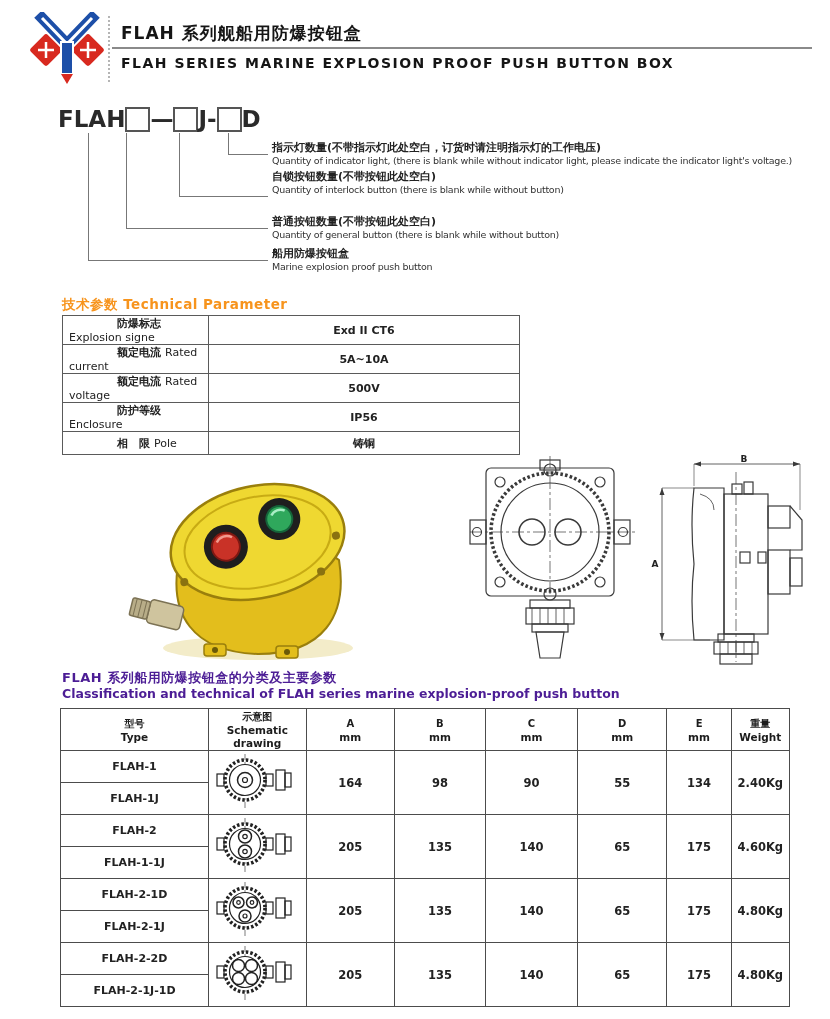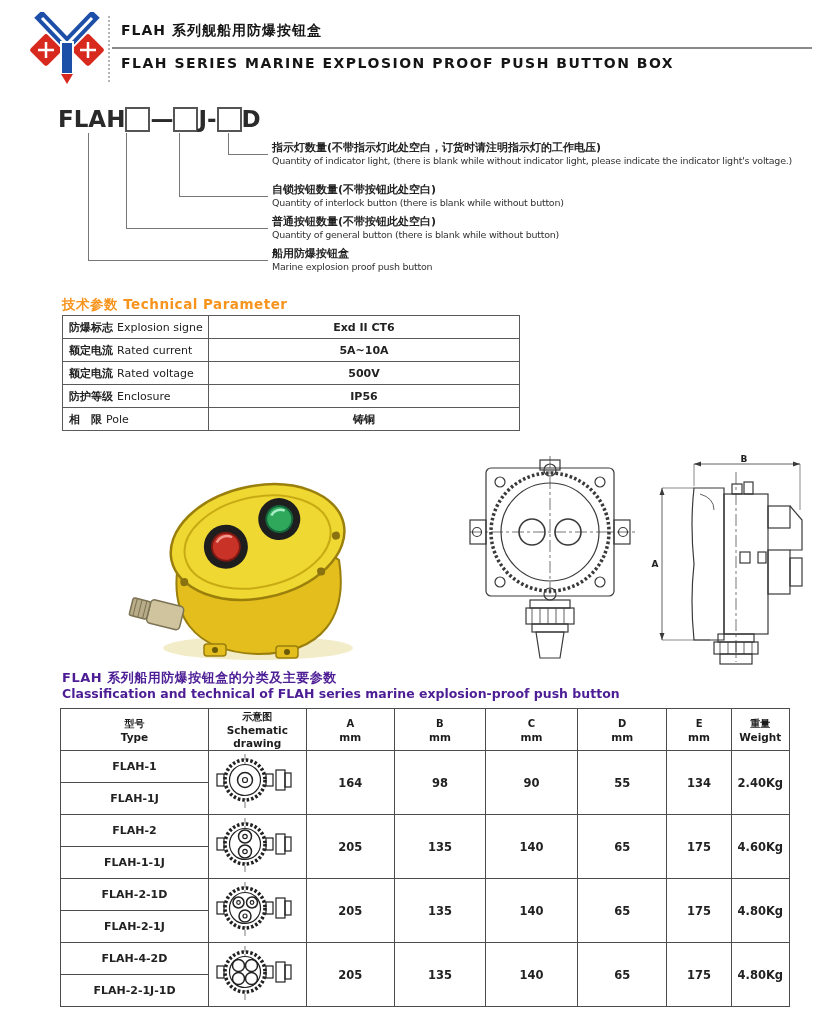--- a/index.html
+++ b/index.html
@@ -5,42 +5,42 @@
   * { margin:0; padding:0; box-sizing:border-box; }
   body { background:#e8e8e8; font-family:"DejaVu Sans", sans-serif; }
   .page {
     position:relative; width:830px; height:1019px; margin:0 auto;
     background:#ffffff; overflow:hidden; color:#1c1c1c;
   }
 
   
   .logo { position:absolute; left:30px; top:12px; width:74px; height:74px; }
   .header-sep { position:absolute; left:108px; top:16px; height:66px; border-left:2px dotted #b5b5b5; }
-  .title-zh { position:absolute; left:121px; top:22px; font-size:14px; font-weight:bold; letter-spacing:1px; color:#151515;text-align:center; }
+  .title-zh { position:absolute; left:121px; top:22px; font-size:17px; font-weight:bold; letter-spacing:1px; color:#151515;text-align:center; }
   .title-rule { position:absolute; left:112px; top:47px; width:700px; border-top:2px solid #8a8a8a; }
   .title-en { position:absolute; left:121px; top:55px; font-size:14px; font-weight:bold; letter-spacing:1.5px; color:#151515; }
 
   
   .model-row { position:absolute; left:58px; top:106px; display:flex; align-items:center; 
                font-size:23px; font-weight:bold; color:#2a2a2a; }
   .model-box { width:25px; height:25px; border:2px solid #555; background:#fff; }
   .conn { position:absolute; background:#777; }
   .conn.v { width:1px; }
   .conn.h { height:1px; }
   .ann { position:absolute; left:272px; width:556px; }
   .ann-zh { font-size:11px; font-weight:600; line-height:13px; color:#222; white-space:nowrap; }
   .ann-en { font-size:9.5px; line-height:13px; color:#333; letter-spacing:-0.25px; white-space:nowrap; }
 
   
   .tp-heading { position:absolute; left:62px; top:296px; font-size:13.5px; font-weight:bold;
                 color:#F7941D; letter-spacing:0.5px; }
   .tp-table { position:absolute; left:62px; top:315px; width:458px; border-collapse:collapse; }
   .tp-table td { border:1px solid #5a5a5a; height:23px; font-size:11px; color:#222; }
   .tp-table td.lbl { width:146px; padding-left:6px; }
-  .tp-table td.lbl .zh { font-weight:600; margin-right:4px; }
+  .tp-table td.lbl .zh { font-weight:600; margin-right:4px;margin-left:48px; }
   .tp-table td.val { text-align:center; font-weight:600; }
 
   
   .fig { position:absolute; }
   .fig-photo  { left:108px; top:456px; }
   .fig-front  { left:466px; top:454px; }
   .fig-side   { left:648px; top:454px; }
 
   
   .cls-heading { position:absolute; left:62px; top:670px; color:#4c1d95; font-weight:bold; }
@@ -93,21 +93,21 @@
   <div class="conn h" style="left:126px; top:228px; width:142px;"></div>
   <div class="conn v" style="left:179px; top:133px; height:63px;"></div>
   <div class="conn h" style="left:179px; top:196px; width:89px;"></div>
   <div class="conn v" style="left:228px; top:133px; height:21px;"></div>
   <div class="conn h" style="left:228px; top:154px; width:40px;"></div>
 
   <div class="ann" style="top:141px">
     <div class="ann-zh">指示灯数量(不带指示灯此处空白，订货时请注明指示灯的工作电压)</div>
     <div class="ann-en">Quantity of indicator light, (there is blank while without indicator light, please indicate the indicator light's voltage.)</div>
   </div>
-  <div class="ann" style="top:183px">
+  <div class="ann" style="top:170px">
     <div class="ann-zh">自锁按钮数量(不带按钮此处空白)</div>
     <div class="ann-en">Quantity of interlock button (there is blank while without button)</div>
   </div>
   <div class="ann" style="top:215px">
     <div class="ann-zh">普通按钮数量(不带按钮此处空白)</div>
     <div class="ann-en">Quantity of general button (there is blank while without button)</div>
   </div>
   <div class="ann" style="top:247px">
     <div class="ann-zh">船用防爆按钮盒</div>
     <div class="ann-en">Marine explosion proof push button</div>
@@ -370,21 +370,21 @@
         <td rowspan="2">140</td>
         <td rowspan="2">65</td>
         <td rowspan="2">175</td>
         <td rowspan="2">4.80Kg</td>
       </tr>
       <tr>
         <td class="type-cell">FLAH-2-1J</td>
       </tr>
 
       <tr>
-        <td class="type-cell">FLAH-4-2D</td>
+        <td class="type-cell">FLAH-2-2D</td>
         <td class="schem-cell" rowspan="2">
           <svg width="84" height="58" viewBox="0 0 84 58">
               <g stroke="#222" fill="none">
             <line x1="30" y1="2" x2="30" y2="56" stroke-dasharray="6 2 2 2" stroke-width="0.6"></line>
             <rect x="2" y="22" width="7" height="12" stroke-width="1.2"></rect>
                 <rect x="51" y="22" width="7" height="12" stroke-width="1.2"></rect>
             <circle cx="30" cy="28" r="20" stroke-width="3.6" stroke-dasharray="2.5 2"></circle>
             <circle cx="30" cy="28" r="15.5" stroke-width="1.2" fill="#fff"></circle>
             <circle cx="23.5" cy="21.5" r="6" stroke-width="1.5"></circle>
                 <circle cx="36.5" cy="21.5" r="6" stroke-width="1.5"></circle>

